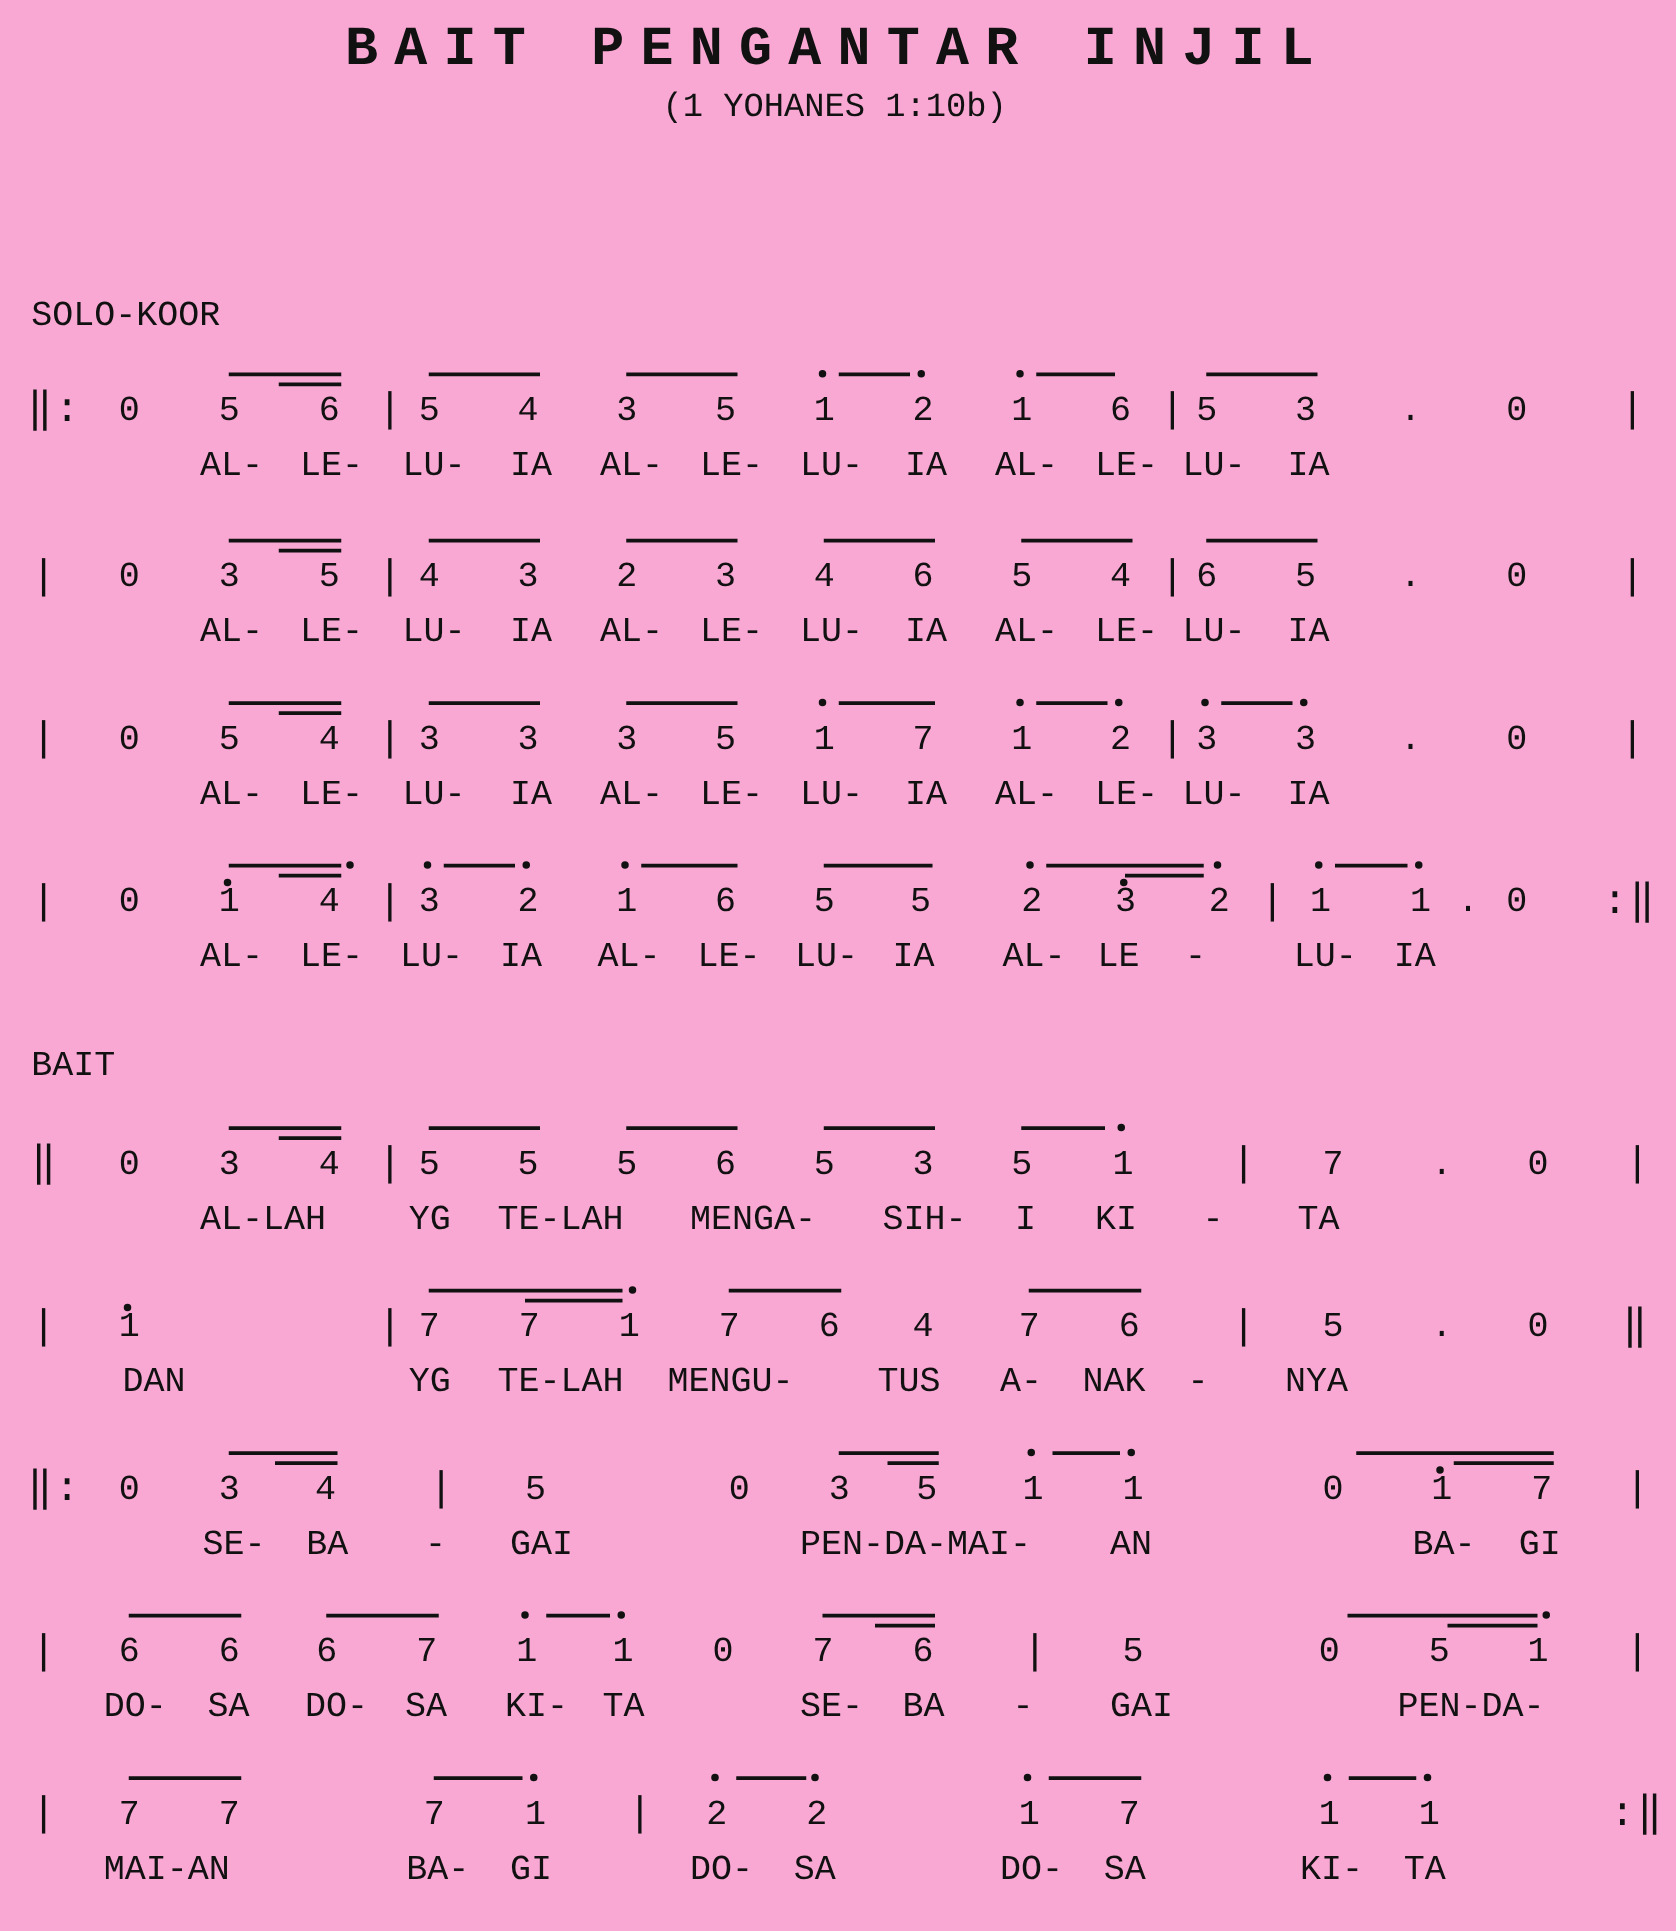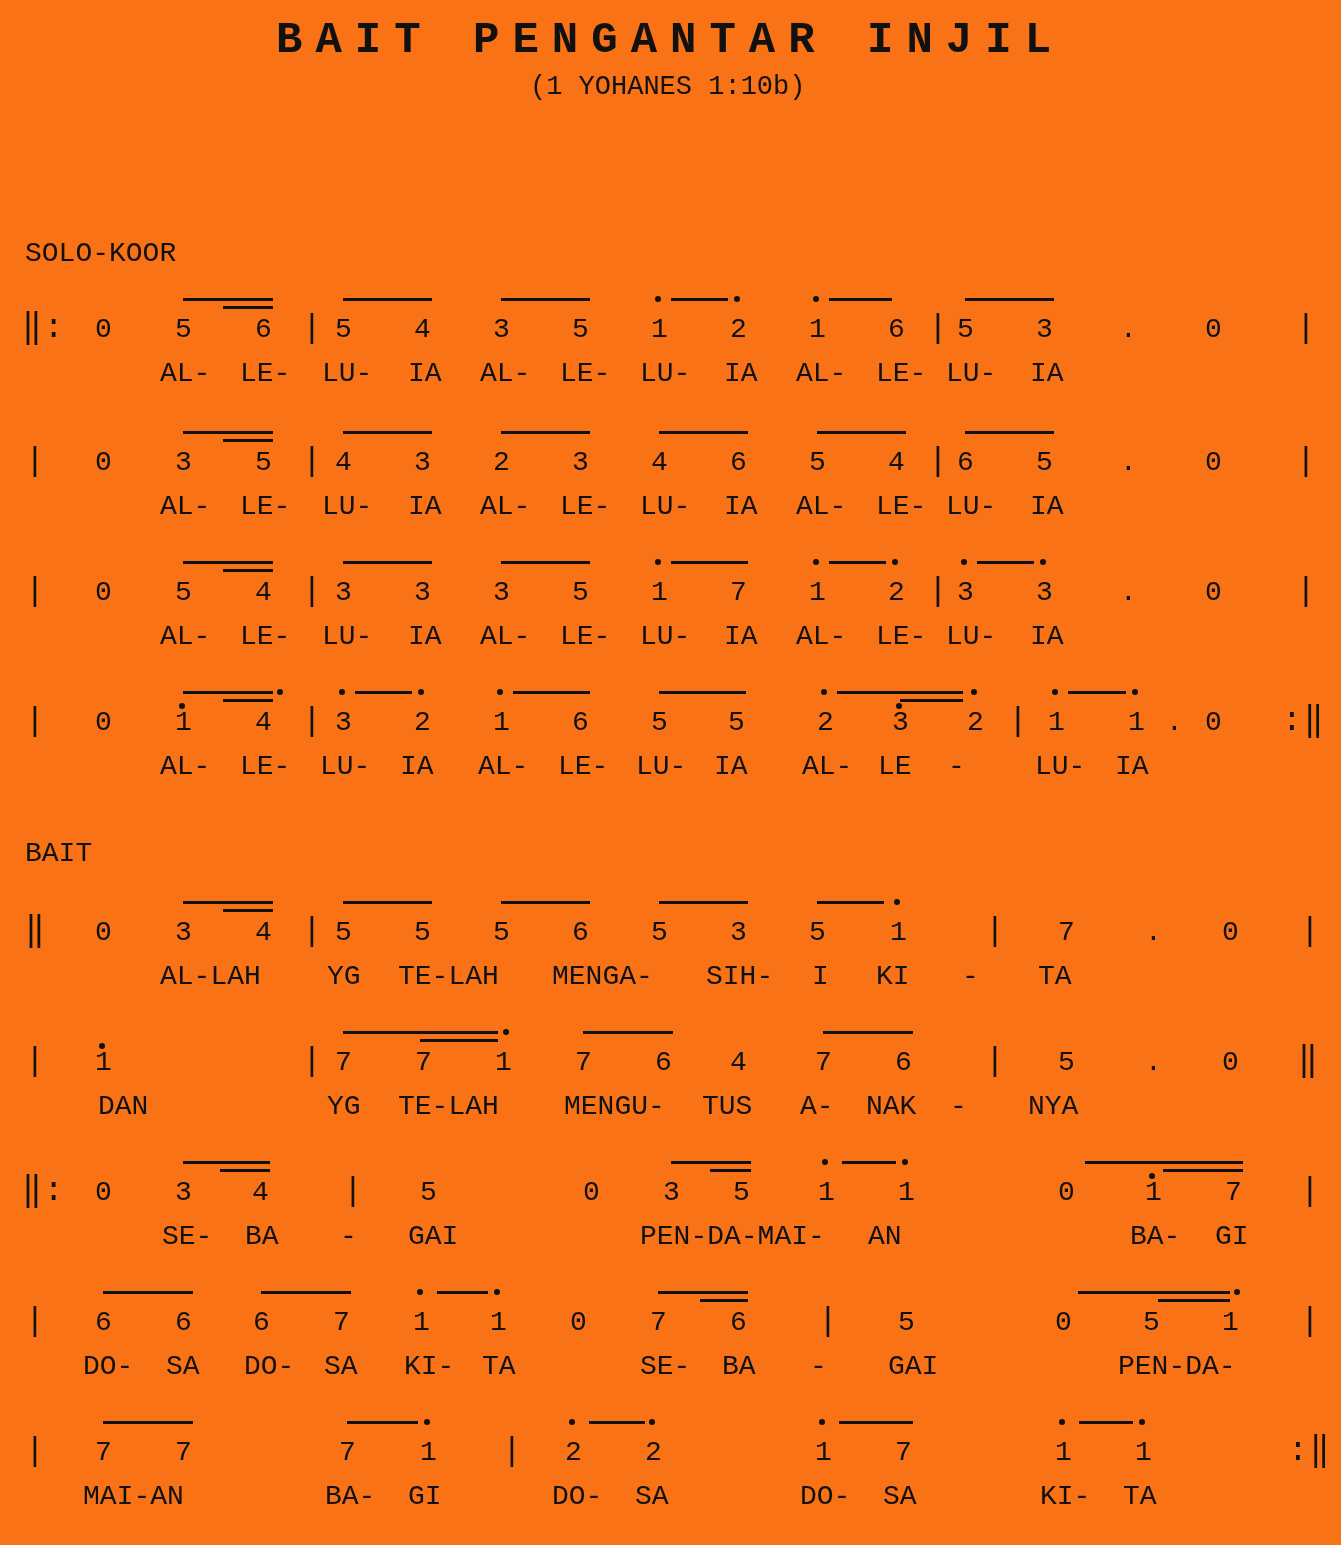--- a/index.html
+++ b/index.html
@@ -1,18 +1,18 @@
 <!DOCTYPE html>
 <html><head>
 <meta charset="utf-8">
 <title>BAIT PENGANTAR INJIL</title>
 <style>
   html,body{margin:0;padding:0;background:#e8e8e8;}
   .sheet{
-    position:relative;width:1341px;height:1545px;background:#f97316;
+    position:relative;width:1341px;height:1545px;background:#f9a8d4;
     font-family:"Liberation Mono","DejaVu Sans Mono",monospace;color:#111;
     margin:0 auto;overflow:hidden;
   }
   .title{
     position:absolute;left:276px;top:18px;margin:0;
     font-size:44px;font-weight:bold;letter-spacing:13px;line-height:1;
     font-family:"Liberation Mono","DejaVu Sans Mono",monospace;white-space:pre;
   }
   .subtitle{position:absolute;left:530px;top:74px;font-size:27px;line-height:1;white-space:pre;}
   .meta-left{position:absolute;left:25px;top:155px;font-size:28px;line-height:1;white-space:pre;}
@@ -273,21 +273,21 @@
       <span class="note bar" style="left: 1298px;">‖</span>
       <div class="beam" style="left: 343px; width: 155px;"></div>
       <div class="beam beam2" style="left: 420px; width: 78px;"></div>
       <div class="beam" style="left: 583px; width: 90px;"></div>
       <div class="beam" style="left: 823px; width: 90px;"></div>
       <div class="odot" style="left: 99px; top: 24px;"></div>
       <div class="odot" style="left: 503px; top: 10px;"></div>
       <span class="lyric" style="left: 98px;">DAN</span>
       <span class="lyric" style="left: 327px;">YG</span>
       <span class="lyric" style="left: 398px;">TE-LAH</span>
-      <span class="lyric" style="left: 564px;">MENGU-</span>
+      <span class="lyric" style="left: 534px;">MENGU-</span>
       <span class="lyric" style="left: 702px;">TUS</span>
       <span class="lyric" style="left: 800px;">A-</span>
       <span class="lyric" style="left: 866px;">NAK</span>
       <span class="lyric" style="left: 950px;">-</span>
       <span class="lyric" style="left: 1028px;">NYA</span>
     </div>
   <div class="notation-line" style="top:1149px">
       <span class="note bar" style="left: 22px;">‖:</span>
       <span class="note" style="left: 95px;">0</span>
       <span class="note" style="left: 175px;">3</span>
@@ -311,21 +311,21 @@
       <div class="beam" style="left: 1085px; width: 158px;"></div>
       <div class="beam beam2" style="left: 1163px; width: 80px;"></div>
       <div class="odot" style="left: 822px; top: 10px;"></div>
       <div class="odot" style="left: 902px; top: 10px;"></div>
       <div class="odot" style="left: 1149px; top: 24px;"></div>
       <span class="lyric" style="left: 162px;">SE-</span>
       <span class="lyric" style="left: 245px;">BA</span>
       <span class="lyric" style="left: 340px;">-</span>
       <span class="lyric" style="left: 408px;">GAI</span>
       <span class="lyric" style="left: 640px;">PEN-DA-MAI-</span>
-      <span class="lyric" style="left: 868px;">AN</span>
+      <span class="lyric" style="left: 888px;">AN</span>
       <span class="lyric" style="left: 1130px;">BA-</span>
       <span class="lyric" style="left: 1215px;">GI</span>
     </div>
   <div class="notation-line" style="top:1279px">
       <span class="note bar" style="left: 25px;">|</span>
       <span class="note" style="left: 95px;">6</span>
       <span class="note" style="left: 175px;">6</span>
       <span class="note" style="left: 253px;">6</span>
       <span class="note" style="left: 333px;">7</span>
       <span class="note" style="left: 413px;">1</span>

